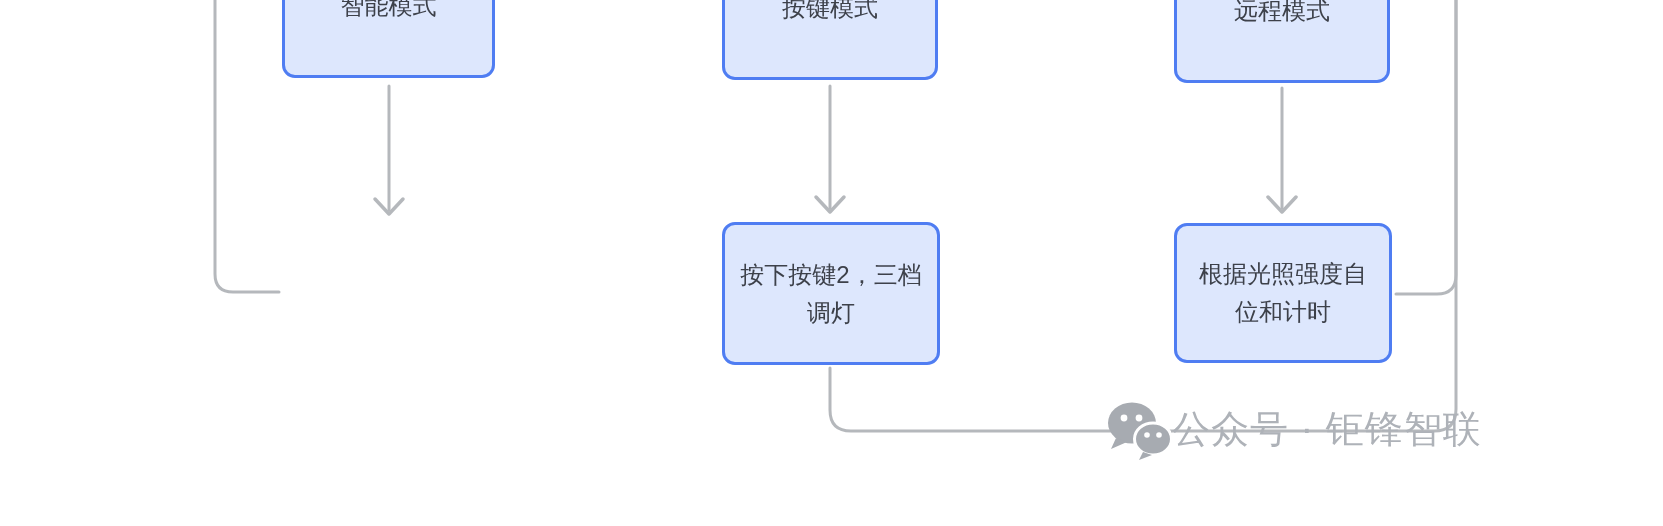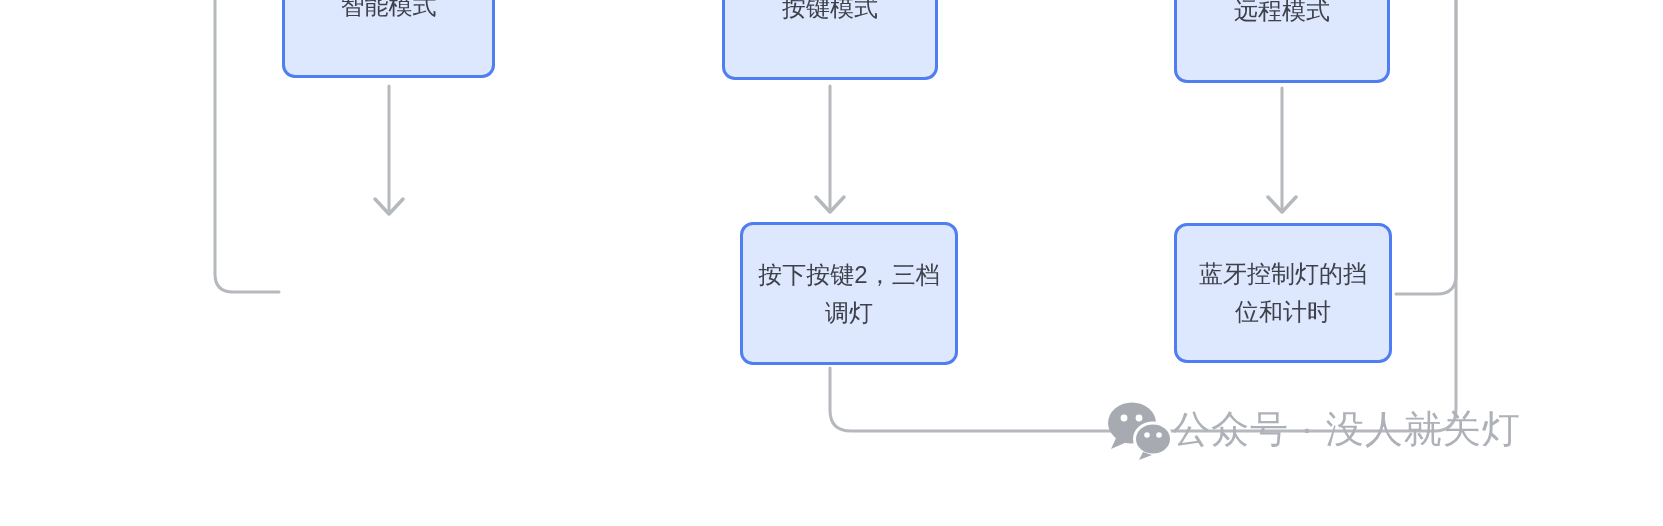--- a/index.html
+++ b/index.html
@@ -34,21 +34,21 @@
     text-align: center;
     font-size: 24px;
     line-height: 38px;
     color: #3d414a;
     white-space: pre-line;
   }
   #node-smart-mode  { left: 282px;  top: -66px; width: 213px; height: 144px; }
   #node-key-mode    { left: 722px;  top: -64px; width: 216px; height: 144px; }
   #node-remote-mode { left: 1174px; top: -61px; width: 216px; height: 144px; }
   #node-smart-desc  { left: 281px;  top: 223px; width: 217px; height: 144px; }
-  #node-key-desc    { left: 722px;  top: 222px; width: 218px; height: 143px; margin-left: 18px; }
+  #node-key-desc    { left: 722px;  top: 222px; width: 218px; height: 143px; }
   #node-remote-desc { left: 1174px; top: 223px; width: 218px; height: 140px; }
   .watermark-text {
     position: absolute;
     left: 1172px;
     top: 410px;
     font-size: 38px;
     line-height: 38px;
     color: #aeb2b8;
     letter-spacing: 1px;
     white-space: nowrap;
@@ -87,30 +87,30 @@
       <path d="M 1268 197 L 1282 212 L 1296 197" stroke="#b5b8bc" stroke-width="3.5" stroke-linecap="round" stroke-linejoin="round"></path>
     </g>
   </svg>
 
   <div class="node" id="node-smart-mode">智能模式</div>
   <div class="node" id="node-key-mode">按键模式</div>
   <div class="node" id="node-remote-mode">远程模式</div>
 
   <div class="node" id="node-key-desc">按下按键2，三档
 调灯</div>
-  <div class="node" id="node-remote-desc">蓝牙控制灯的挡
+  <div class="node" id="node-remote-desc">根据光照强度自
 位和计时</div>
 
   <svg class="wechat-icon" width="68" height="62" viewBox="0 0 68 62">
     <g>
       <ellipse cx="29" cy="23" rx="24" ry="20.5" fill="#a7abb1"></ellipse>
       <path d="M 13 38 L 8 49 L 24 42 Z" fill="#a7abb1"></path>
       <circle cx="21" cy="18" r="3.4" fill="#ffffff"></circle>
       <circle cx="36" cy="18" r="3.4" fill="#ffffff"></circle>
       <ellipse cx="50" cy="39" rx="18.5" ry="16" fill="#a7abb1" stroke="#ffffff" stroke-width="3"></ellipse>
       <path d="M 40 52 L 36 60 L 49 55 Z" fill="#a7abb1"></path>
       <circle cx="44" cy="35" r="2.8" fill="#ffffff"></circle>
       <circle cx="56" cy="35" r="2.8" fill="#ffffff"></circle>
     </g>
   </svg>
-  <div class="watermark-text">公众号 · 没人就关灯</div>
+  <div class="watermark-text">公众号 · 钜锋智联</div>
 
 </div>
 
 </body></html>

